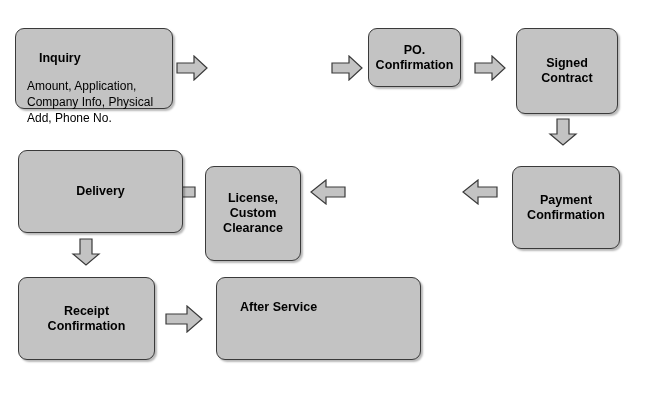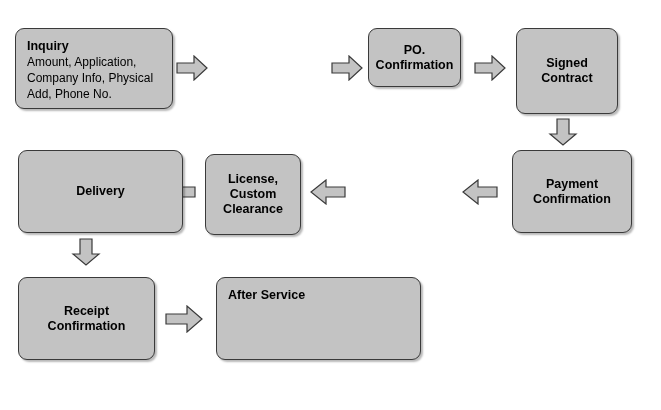--- a/index.html
+++ b/index.html
@@ -42,21 +42,21 @@
     justify-content: flex-start;
   }
   .node-title {
     font-weight: bold;
     font-size: 12.5px;
     line-height: 15px;
     white-space: pre-line;
   }
   .node.left .node-title {
     font-size: 12.5px;
-    margin: 0;
+    margin: 12px;
     padding: 0;
   }
   .node-body {
     font-weight: normal;
     font-size: 12px;
     line-height: 16px;
     white-space: pre-line;
     margin-top: 0;
   }
   .pad {
@@ -113,39 +113,39 @@
     <div class="node-title">Signed
 Contract</div>
   </div>
 
   <div class="arrow" style="left:548px; top:118px;">
     <svg width="30" height="28" viewBox="0 0 30 28">
       <path d="M9 1 L21 1 L21 16 L28 16 L15 27 L2 16 L9 16 Z" fill="#c3c3c3" stroke="#3a3a3a" stroke-width="1.2" stroke-linejoin="miter"></path>
     </svg>
   </div>
 
-  <div class="node centered" style="left:512px; top:150px; width:120px; height:83px;">
+  <div class="node centered" style="left:512px; top:166px; width:108px; height:83px;">
     <div class="node-title">Payment
 Confirmation</div>
   </div>
 
   <div class="arrow" style="left:462px; top:179px;">
     <svg width="36" height="26" viewBox="0 0 36 26">
       <path d="M35 8 L16 8 L16 1 L1 13 L16 25 L16 18 L35 18 Z" fill="#c3c3c3" stroke="#3a3a3a" stroke-width="1.2" stroke-linejoin="miter"></path>
     </svg>
   </div>
 
 
   <div class="arrow" style="left:310px; top:179px;">
     <svg width="36" height="26" viewBox="0 0 36 26">
       <path d="M35 8 L16 8 L16 1 L1 13 L16 25 L16 18 L35 18 Z" fill="#c3c3c3" stroke="#3a3a3a" stroke-width="1.2" stroke-linejoin="miter"></path>
     </svg>
   </div>
 
-  <div class="node centered" style="left:205px; top:154px; width:96px; height:81px;">
+  <div class="node centered" style="left:205px; top:166px; width:96px; height:95px;">
     <div class="node-title">License,
 Custom
 Clearance</div>
   </div>
 
   <div class="arrow" style="left:160px; top:179px;">
     <svg width="36" height="26" viewBox="0 0 36 26">
       <path d="M35 8 L16 8 L16 1 L1 13 L16 25 L16 18 L35 18 Z" fill="#c3c3c3" stroke="#3a3a3a" stroke-width="1.2" stroke-linejoin="miter"></path>
     </svg>
   </div>

